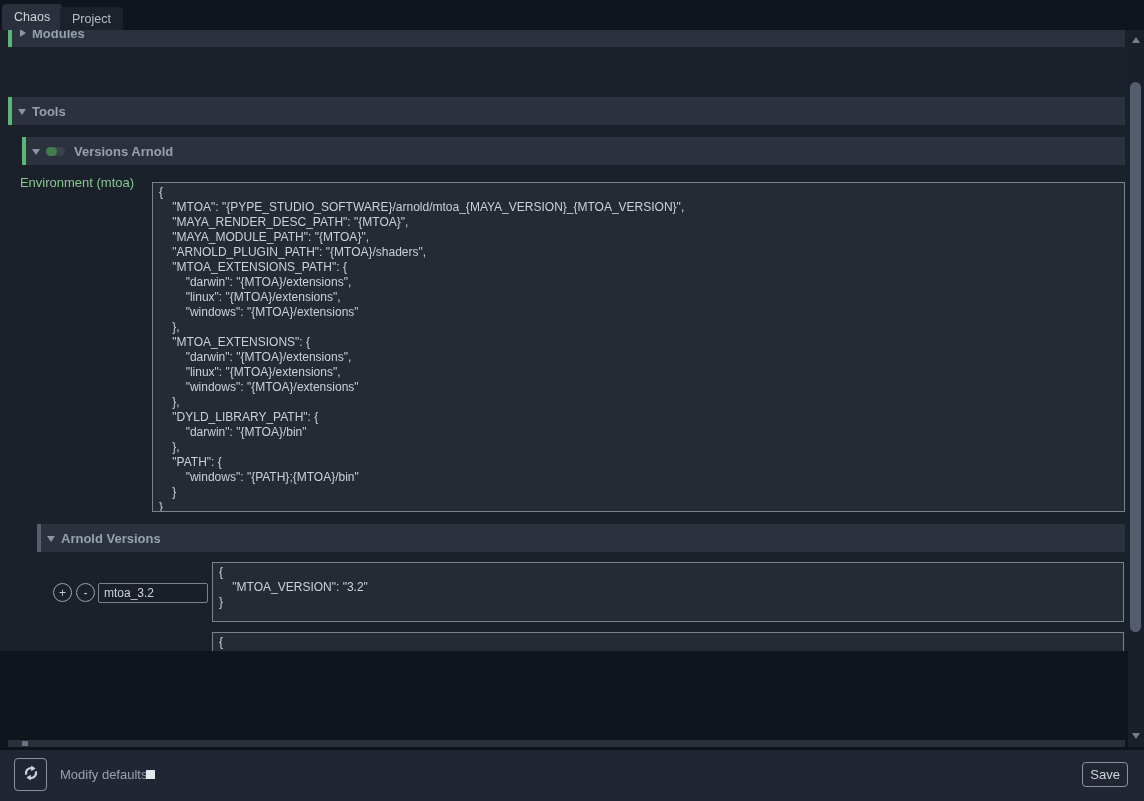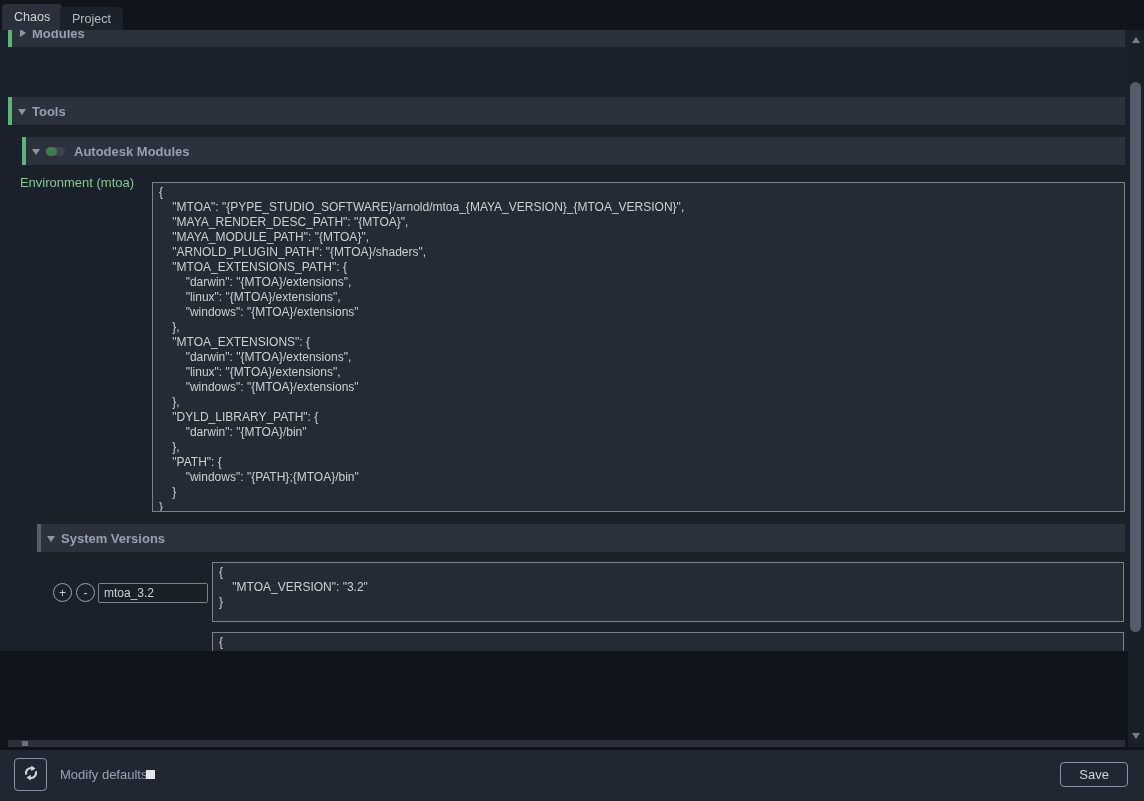--- a/index.html
+++ b/index.html
@@ -113,21 +113,21 @@
     display:flex; align-items:center; justify-content:center; cursor:default;
   }
   .modify-label { position:absolute; left:60px; top:17px; color:#99a2ae; font-size:13px; }
   .modify-checkbox {
     position:absolute; left:146px; top:20px; width:9px; height:9px;
     background:#e4e7ea; cursor:default;
   }
   .save-btn {
     position:absolute; right:16px; top:12px; min-width:33px; height:25px;
     border:1px solid #8a93a0; border-radius:4px; background:transparent;
-    color:#d0d5db; font-size:13px; padding:0 18px; cursor:default;
+    color:#d0d5db; font-size:13px; padding:0 7px; cursor:default;
     font-family:"Liberation Sans", sans-serif;
   }
 </style>
 </head>
 <body>
 
 <div class="window">
 
   <div class="tabbar">
     <div class="tab active">Chaos</div>
@@ -148,21 +148,21 @@
       <span class="tri down"></span>
       <span class="label">Tools</span>
     </div>
 
     <div class="section-header with-toggle" style="left:22px; top:107px; width:1103px;">
       <span class="bar green"></span>
       <span class="tri down"></span>
       <span class="toggle">
         <span class="knob"></span>
       </span>
-      <span class="label">Autodesk Modules</span>
+      <span class="label">Versions Arnold</span>
     </div>
 
     <div class="env-label">Environment (mtoa)</div>
     <textarea class="codebox" style="left: 152px; top: 152px; width: 973px; height: 330px;" spellcheck="false">{
     "MTOA": "{PYPE_STUDIO_SOFTWARE}/arnold/mtoa_{MAYA_VERSION}_{MTOA_VERSION}",
     "MAYA_RENDER_DESC_PATH": "{MTOA}",
     "MAYA_MODULE_PATH": "{MTOA}",
     "ARNOLD_PLUGIN_PATH": "{MTOA}/shaders",
     "MTOA_EXTENSIONS_PATH": {
         "darwin": "{MTOA}/extensions",
@@ -178,21 +178,21 @@
         "darwin": "{MTOA}/bin"
     },
     "PATH": {
         "windows": "{PATH};{MTOA}/bin"
     }
 }</textarea>
 
     <div class="section-header" style="left:37px; top:494px; width:1088px;">
       <span class="bar"></span>
       <span class="tri down"></span>
-      <span class="label">System Versions</span>
+      <span class="label">Arnold Versions</span>
     </div>
 
     <button class="round-btn" style="left:53px; top:553px;">+</button>
     <button class="round-btn" style="left:76px; top:553px;">-</button>
     <input class="key-input" style="left: 98px; top: 553px;" type="text" value="mtoa_3.2">
     <textarea class="codebox" style="left: 212px; top: 532px; width: 912px; height: 60px;" spellcheck="false">{
     "MTOA_VERSION": "3.2"
 }</textarea>
 
     <button class="round-btn" style="left:53px; top:623px;">+</button>

